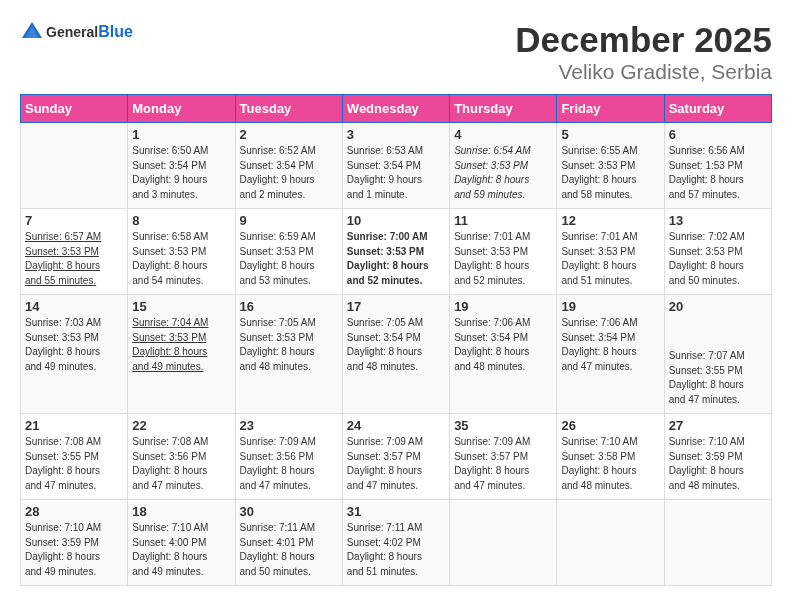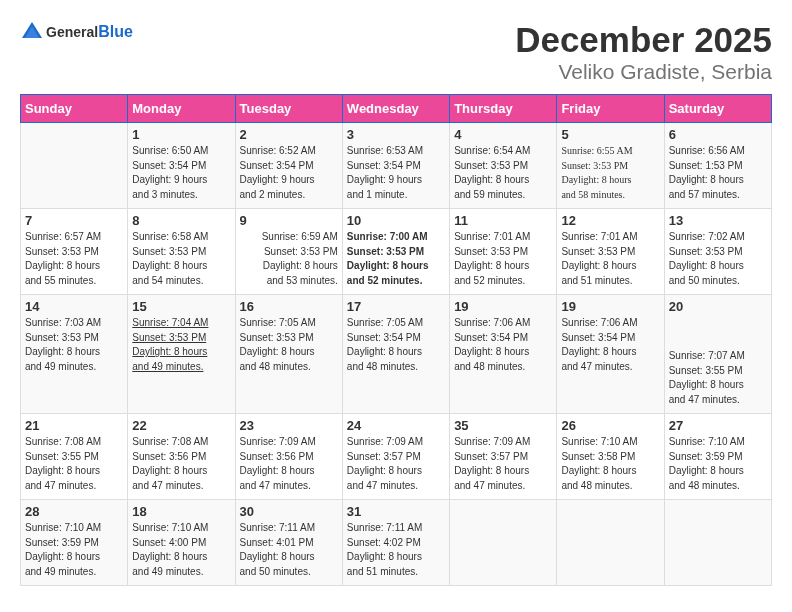--- a/index.html
+++ b/index.html
@@ -144,58 +144,58 @@
         </td>
         <td>
           <span class="day-number">3</span>
           <div class="day-info" style="white-space: pre-line;">Sunrise: 6:53 AM
 Sunset: 3:54 PM
 Daylight: 9 hours
 and 1 minute.</div>
         </td>
         <td>
           <span class="day-number">4</span>
-          <div class="day-info" style="white-space: pre-line;">Sunrise: 6:54 AM
+          <div class="day-info" style="white-space: pre-line; font-style: italic;">Sunrise: 6:54 AM
 Sunset: 3:53 PM
 Daylight: 8 hours
 and 59 minutes.</div>
         </td>
         <td>
           <span class="day-number">5</span>
-          <div class="day-info" style="white-space: pre-line; font-family: Liberation Serif, serif;">Sunrise: 6:55 AM
+          <div class="day-info" style="white-space: pre-line;">Sunrise: 6:55 AM
 Sunset: 3:53 PM
 Daylight: 8 hours
 and 58 minutes.</div>
         </td>
         <td>
           <span class="day-number">6</span>
           <div class="day-info" style="white-space: pre-line;">Sunrise: 6:56 AM
 Sunset: 1:53 PM
 Daylight: 8 hours
 and 57 minutes.</div>
         </td>
       </tr>
       <tr>
         <td>
           <span class="day-number">7</span>
-          <div class="day-info" style="white-space: pre-line;">Sunrise: 6:57 AM
+          <div class="day-info" style="white-space: pre-line; text-decoration: underline;">Sunrise: 6:57 AM
 Sunset: 3:53 PM
 Daylight: 8 hours
 and 55 minutes.</div>
         </td>
         <td>
           <span class="day-number">8</span>
           <div class="day-info" style="white-space: pre-line;">Sunrise: 6:58 AM
 Sunset: 3:53 PM
 Daylight: 8 hours
 and 54 minutes.</div>
         </td>
         <td>
           <span class="day-number">9</span>
-          <div class="day-info" style="white-space: pre-line; text-align: right;">Sunrise: 6:59 AM
+          <div class="day-info" style="white-space: pre-line;">Sunrise: 6:59 AM
 Sunset: 3:53 PM
 Daylight: 8 hours
 and 53 minutes.</div>
         </td>
         <td>
           <span class="day-number">10</span>
           <div class="day-info" style="white-space: pre-line; font-weight: bold;">Sunrise: 7:00 AM
 Sunset: 3:53 PM
 Daylight: 8 hours
 and 52 minutes.</div>

